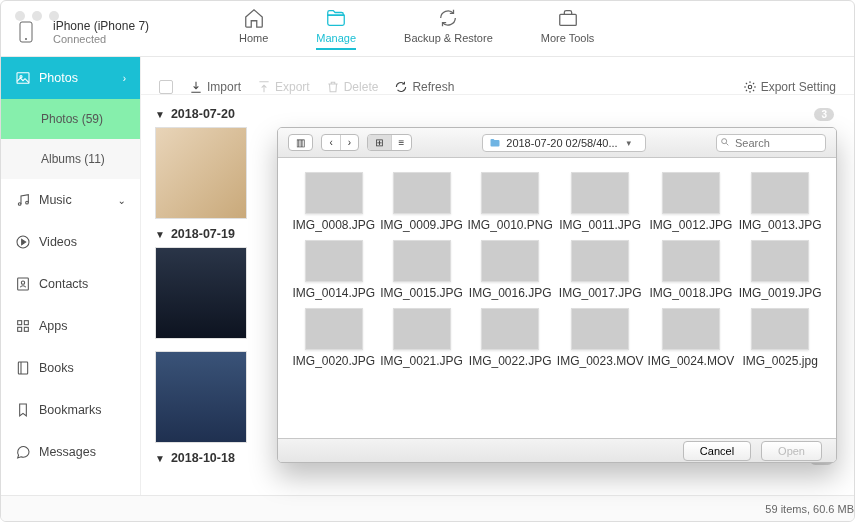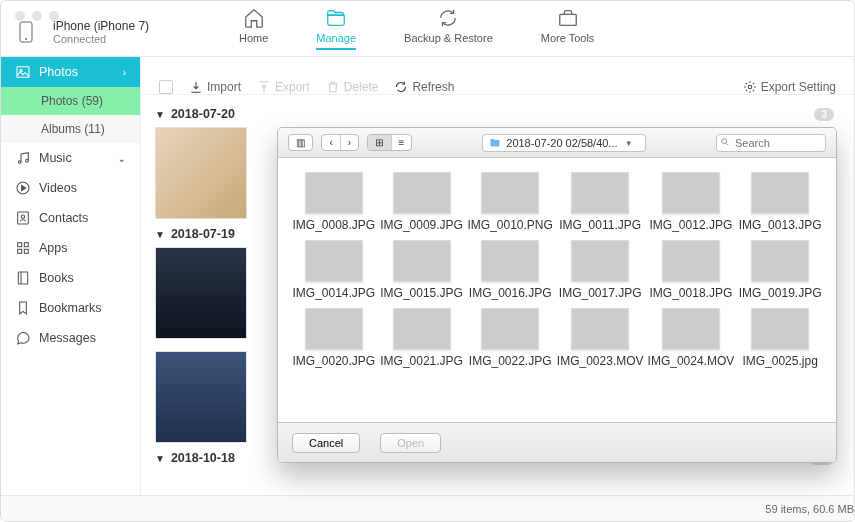--- a/index.html
+++ b/index.html
@@ -10,21 +10,21 @@
 .device{display:flex;align-items:center;gap:20px;margin-top:6px;width:170px}
 .device svg{flex-shrink:0}
 .device .t1{font-size:12px;color:#333}
 .device .t2{font-size:11px;color:#888}
 .topnav{display:flex;gap:48px;margin-left:50px}
 .tn{display:flex;flex-direction:column;align-items:center;gap:3px;font-size:11px;color:#555;cursor:pointer;padding-bottom:4px;border-bottom:2px solid transparent}
 .tn.active{color:#1bbfd4;border-bottom-color:#1bbfd4}
 .tn svg{width:22px;height:22px}
 .body{display:flex;height:calc(100% - 56px - 26px)}
 .sidebar{width:140px;border-right:1px solid #eee;background:#fff;overflow:hidden}
-.sb-item{display:flex;align-items:center;gap:8px;padding:7px 14px;font-size:12.5px;color:#444;cursor:pointer}
+.sb-item{display:flex;align-items:center;gap:8px;padding:13px 14px;font-size:12.5px;color:#444;cursor:pointer}
 .sb-item.cat{font-weight:400}
 .sb-item.active{background:#1bbfd4;color:#fff}
 .sb-item.sub{padding-left:40px;font-size:12px;background:#f7f7f7;color:#555}
 .sb-item.sub.selected{background:#86efac}
 .sb-item .chev{margin-left:auto;font-size:10px}
 .main{flex:1;display:flex;flex-direction:column;min-width:0}
 .toolbar{height:38px;display:flex;align-items:flex-end;gap:16px;padding:0 18px;border-bottom:1px solid #f0f0f0;font-size:12px;color:#666}
 .tb-btn{display:flex;align-items:center;gap:4px;cursor:pointer}
 .tb-btn.dis{color:#ccc}
 .tb-right{margin-left:auto}
@@ -50,21 +50,21 @@
 .path-pill::after{content:'▾';font-size:9px;margin-left:4px;color:#666}
 .dlg-search{width:110px}
 .dlg-search input{width:100%;border:1px solid #c3c3c3;border-radius:4px;padding:2px 6px 2px 18px;font-size:11px;background:#fff}
 .search-wrap{position:relative}
 .search-wrap svg{position:absolute;left:4px;top:3px;width:10px;height:10px}
 .dlg-body{flex:1;background:#fff;overflow:auto;padding:14px 14px 0;position:relative}
 .dlg-grid{display:grid;grid-template-columns:repeat(6,1fr);gap:8px 4px}
 .file{display:flex;flex-direction:column;align-items:center;gap:4px;cursor:pointer}
 .file .ft{width:58px;height:42px;border:1px solid #ddd;background:#ccc;box-shadow:0 1px 2px rgba(0,0,0,.1)}
 .file .fn{font-size:12px;color:#333;text-align:center}
-.dlg-bot{height:40px;background:linear-gradient(#f3f3f3,#e6e6e6);border-top:1px solid #c7c7c7;display:flex;align-items:center;gap:20px;padding:0 14px}
+.dlg-bot{height:24px;background:linear-gradient(#f3f3f3,#e6e6e6);border-top:1px solid #c7c7c7;display:flex;align-items:center;justify-content:flex-end;gap:10px;padding:0 14px}
 .mac-btn{border:1px solid #bcbcbc;background:linear-gradient(#fff,#efefef);border-radius:4px;padding:3px 16px;font-size:11px;cursor:pointer}
 .mac-btn.dis{color:#bbb}
 
 
 .g1{background:linear-gradient(135deg,#e8d4b8,#c9a97a)}
 .g2{background:linear-gradient(180deg,#2a3548,#0d1320)}
 .g3{background:linear-gradient(180deg,#3a5378,#1f3050)}
 .g4{background:linear-gradient(135deg,#a8c4d6,#5e7f94)}
 .g5{background:linear-gradient(135deg,#333,#111)}
 .g6{background:linear-gradient(135deg,#d5dde3,#a7b3bd)}

